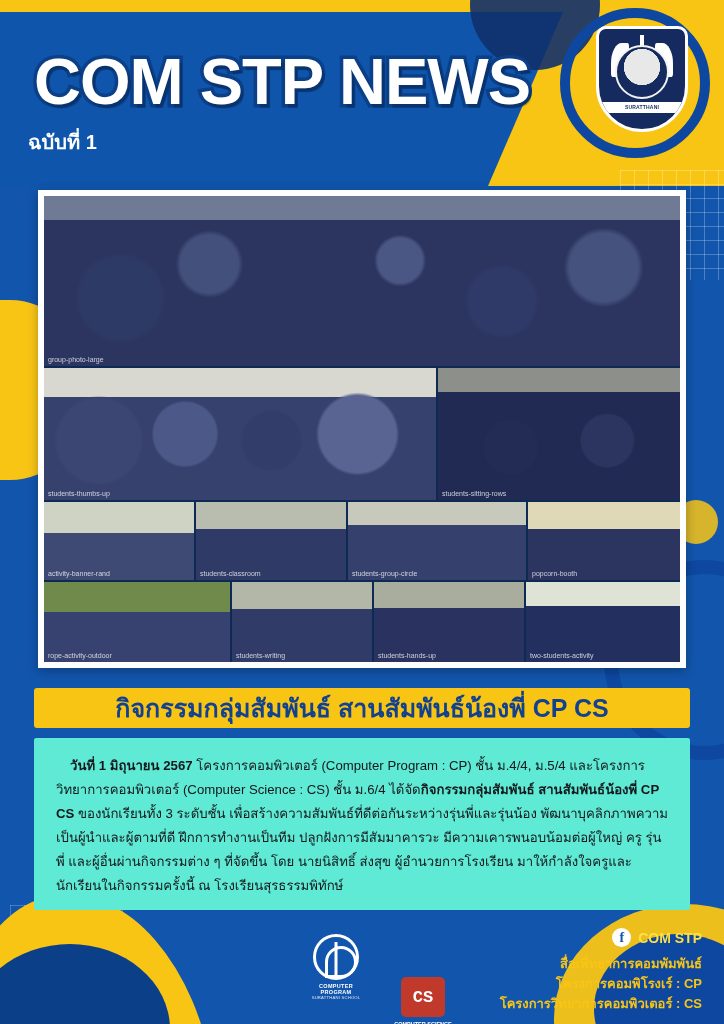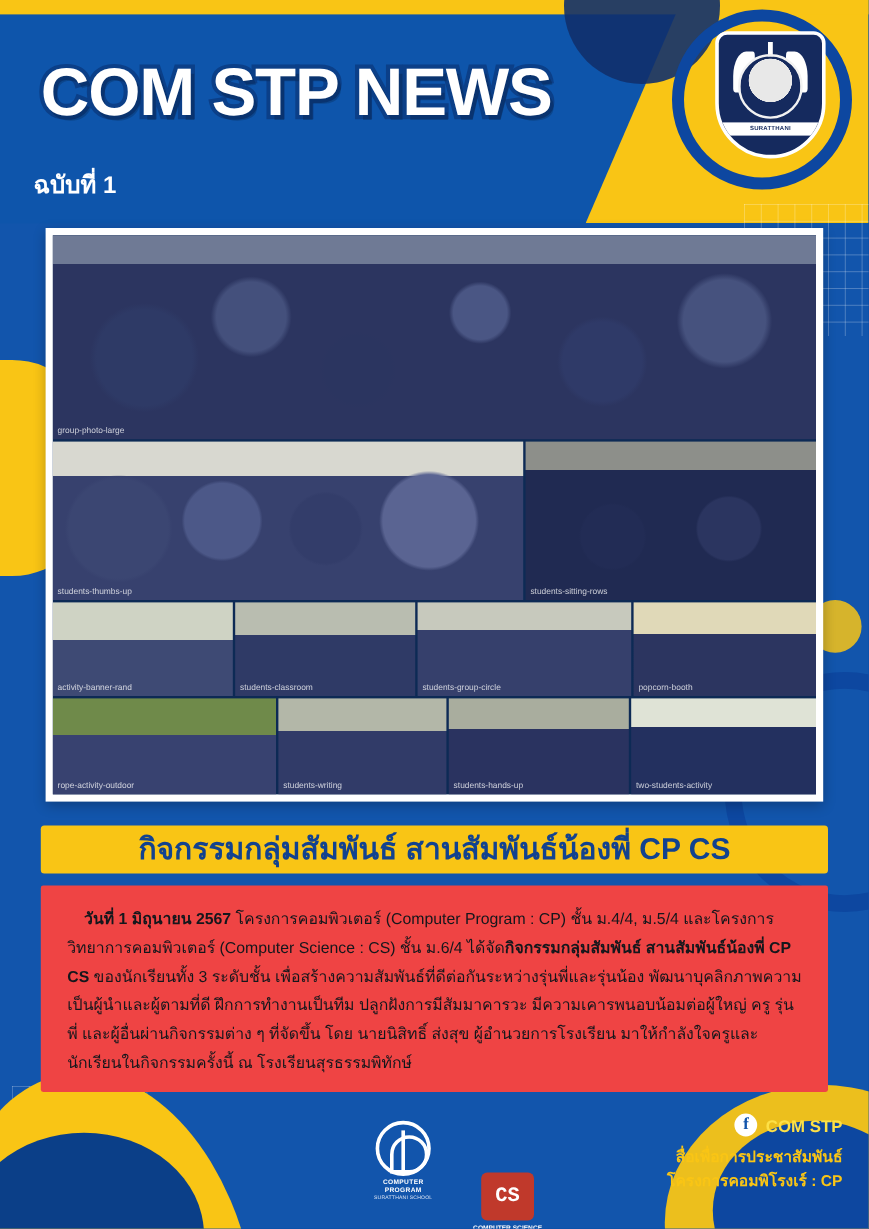--- a/index.html
+++ b/index.html
@@ -100,33 +100,33 @@
     background: #0d47a0;
     border-radius: 50%;
   }
 
   
   .header { position: absolute; left: 0; top: 0; width: 724px; height: 186px; }
 
   .masthead {
     position: absolute;
     left: 34px; top: 44px;
-    font-size: 56px;
+    font-size: 65px;
     font-weight: 800;
     letter-spacing: -1px;
     color: #ffffff;
     -webkit-text-stroke: 7px #0b3f88;
     paint-order: stroke fill;
     text-shadow: 3px 4px 0 rgba(0,0,0,.18);
     white-space: nowrap;
   }
 
   .issue-badge {
     position: absolute;
-    left: 28px; top: 138px;
+    left: 28px; top: 126px;
     font-size: 20px; font-weight: 700;
     color: #ffffff;
   }
   .issue-sub {
     position: absolute;
     left: 148px; top: 139px;
     font-size: 20px; font-weight: 700;
     color: #f9c515;
     white-space: nowrap;
   }
@@ -264,21 +264,21 @@
     font-size: 25px; font-weight: 800;
     color: #12428f;
     white-space: nowrap;
   }
 
   
   .body-card {
     position: absolute;
     left: 34px; top: 738px;
     width: 656px; height: 172px;
-    background: #ef4444;
+    background: #5eead4;
     border-radius: 2px;
     padding: 16px 22px;
   }
   .body-card p {
     font-size: 13.2px;
     line-height: 1.82;
     color: #14171c;
     text-align: left;
     text-indent: 14px;
   }
@@ -457,18 +457,19 @@
       <div class="t1">COMPUTER SCIENCE</div>
       <div class="t2">SURATTHANI SCHOOL</div>
     </div>
 
     <div class="fb-row">
       <div class="fb-icon">f</div>
       <div class="fb-name">COM STP</div>
     </div>
 
     <div class="foot-lines">
-      <div>สื่อเพื่อการประชาสัมพันธ์</div>
+      <div>สื่อเพื่ทยาการคอมพัมพันธ์</div>
       <div>โครงการคอมพิโรงเร์ : CP</div>
+      <div>โครงการวิทยาการคอมพิวเตอร์ : CS</div>
     </div>
   </div>
 
 </div>
 
 </body></html>

